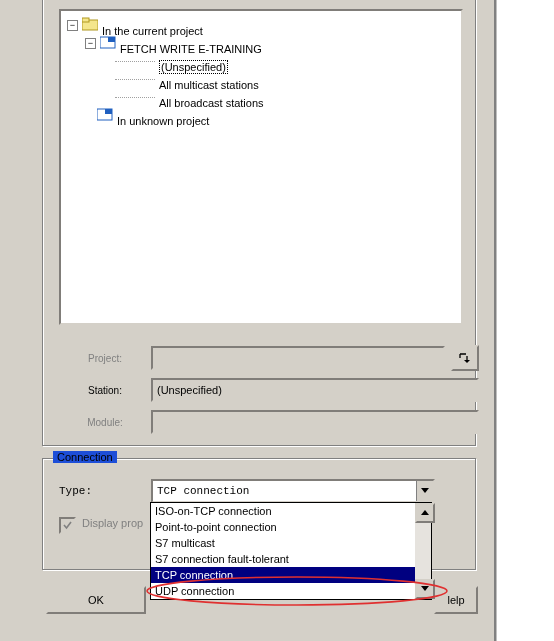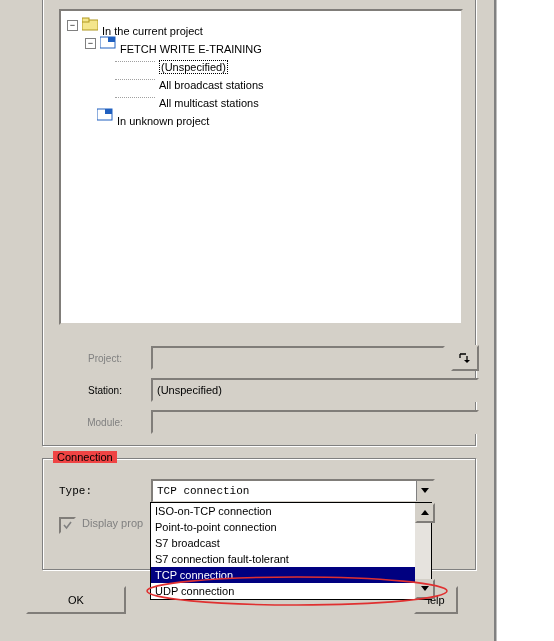--- a/index.html
+++ b/index.html
@@ -145,21 +145,21 @@
     top: 458px;
     width: 432px;
     height: 110px;
     border: 1px solid #808080;
     box-shadow: inset 1px 1px 0 #ffffff, 1px 1px 0 #ffffff;
   }
   .group-conn .legend {
     position: absolute;
     top: -8px;
     left: 10px;
-    background: #ef4444;
+    background: #1d4ed8;
     padding: 0 4px;
     color: #000000;
     font-size: 11px;
   }
   .conn-row {
     position: absolute;
     left: 16px;
     top: 20px;
     width: 400px;
     display: flex;
@@ -253,21 +253,21 @@
     background:#d4d0c8;
     border:2px outset #d4d0c8;
     display:flex;
     align-items:center;
     justify-content:center;
   }
   .dd-scroll-track { flex:1; background: #e6e3de; }
   
   .button-row {
     position: absolute;
-    left: 4px;
+    left: 24px;
     top: 580px;
     width: 432px;
     height: 40px;
     display: flex;
     align-items: center;
   }
   .push-btn {
     width: 96px;
     height: 24px;
     background: #d4d0c8;
@@ -320,25 +320,25 @@
           </span>
           <span class="tree-label">FETCH WRITE E-TRAINING</span>
         </div>
 
         <div class="tree-row" style="padding-left:48px;">
           <span class="dotted-connector"></span>
           <span class="tree-label selected">(Unspecified)</span>
         </div>
         <div class="tree-row" style="padding-left:48px;">
           <span class="dotted-connector"></span>
-          <span class="tree-label">All broadcast stations</span>
+          <span class="tree-label">All multicast stations</span>
         </div>
         <div class="tree-row" style="padding-left:48px;">
           <span class="dotted-connector"></span>
-          <span class="tree-label">All multicast stations</span>
+          <span class="tree-label">All broadcast stations</span>
         </div>
 
         <div class="tree-row" style="padding-left:30px;">
           <span class="icon">
             <svg width="16" height="14">
                 <rect x="0" y="2" width="15" height="11" fill="#ffffff" stroke="#2060c0"></rect>
                 <rect x="8" y="2" width="7" height="5" fill="#2060c0"></rect>
               </svg>
           </span>
           <span class="tree-label">In unknown project</span>
@@ -390,21 +390,21 @@
       </span>
       <span>Display prop</span>
     </div>
   </div>
 
   <div class="dropdown">
     <div class="dropdown-inner">
       <div class="dropdown-items">
         <div class="dd-item">ISO-on-TCP connection</div>
         <div class="dd-item">Point-to-point connection</div>
-        <div class="dd-item">S7 broadcast</div>
+        <div class="dd-item">S7 multicast</div>
         <div class="dd-item">S7 connection fault-tolerant</div>
         <div class="dd-item selected">TCP connection</div>
         <div class="dd-item">UDP connection</div>
       </div>
       <div class="dd-scroll">
         <div class="dd-scroll-btn">
           <svg width="8" height="6">
               <path d="M4 0 L8 5 L0 5 Z" fill="#000"></path>
             </svg>
         </div>

